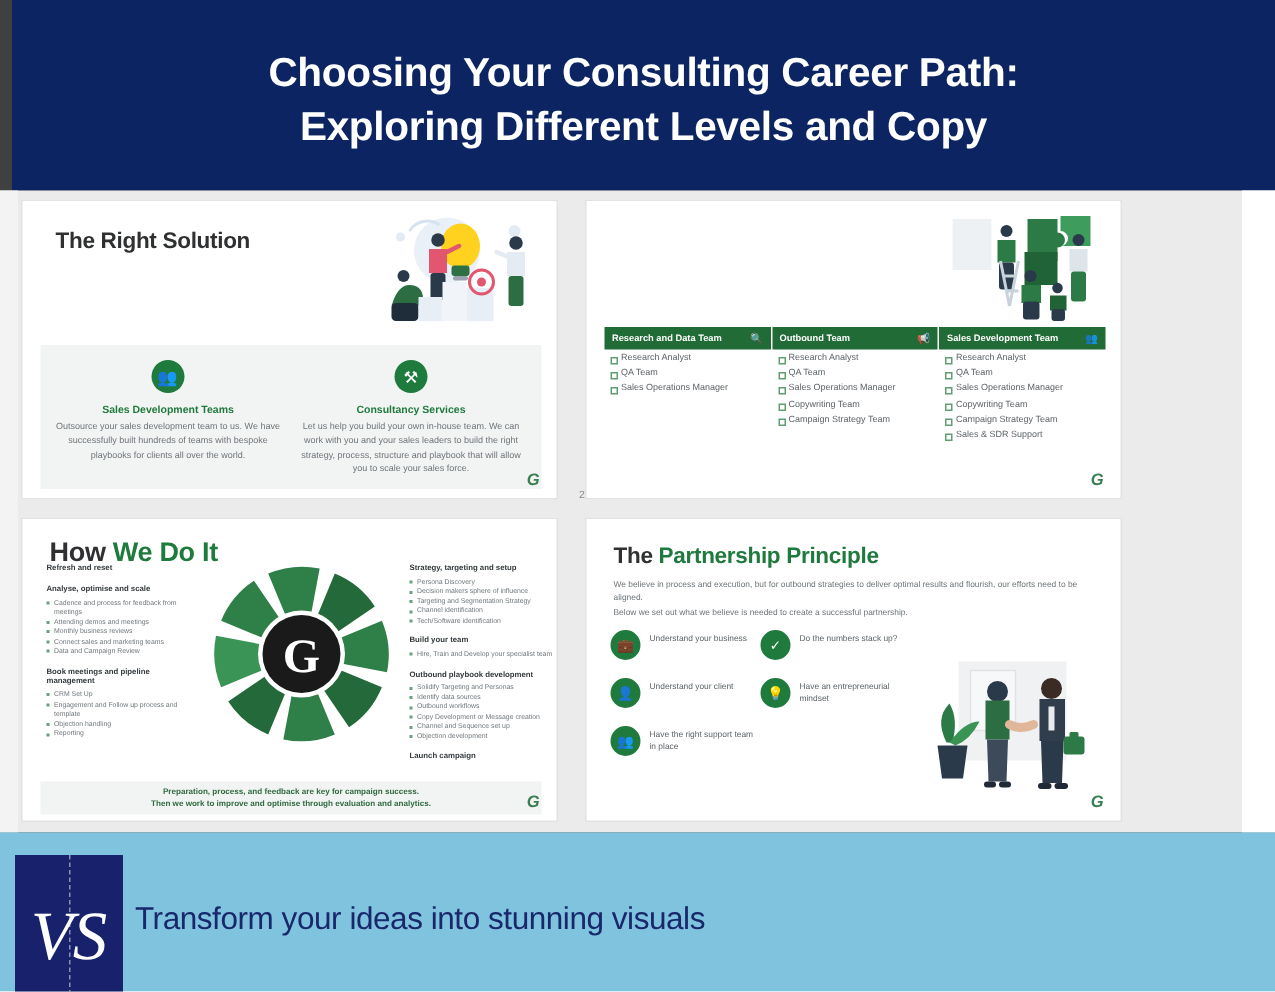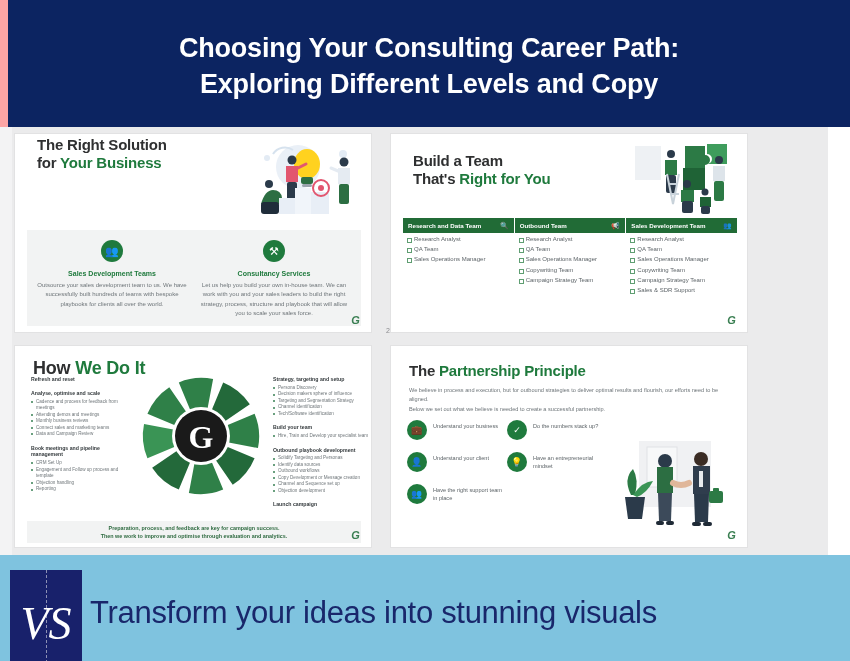--- a/index.html
+++ b/index.html
@@ -2,21 +2,21 @@
 <html><head>
 <meta charset="utf-8">
 <style>
   * { box-sizing: border-box; margin: 0; padding: 0; }
   html, body {
     width: 850px; height: 661px;
     font-family: "Liberation Sans", sans-serif;
     background: #ffffff;
     overflow: hidden;
   }
-  .page { position: relative; width: 850px; height: 588px; background:#fca5a5; }
+  .page { position: relative; width: 850px; height: 588px; background:#404040; }
 
   
   .title-banner {
     position: absolute; left: 8px; top: 0; width: 842px; height: 127px;
     background: #0c2461;
     display: flex; flex-direction: column;
     align-items: center; justify-content: center;
     padding-top: 6px;
   }
   .title-line {
@@ -67,21 +67,21 @@
   .s-head { font-size: 15px; font-weight: bold; color: #2f3031; line-height: 1.22; letter-spacing:-0.2px; }
   .s-head .g { color: #1f7a3d; }
   .logo-g {
     position: absolute; right: 8px; bottom: 5px;
     width: 15px; height: 13px; color: #3a7f52;
     font-size: 11px; font-weight: bold; font-style: italic;
     line-height: 13px; text-align: center;
   }
 
   
-  #slide-1 .s-head { position: absolute; left: 22px; top: 2px; }
+  #slide-1 .s-head { position: absolute; left: 22px; top: 18px; text-align: center; }
   .s1-art { position: absolute; right: 10px; top: 8px; width: 118px; height: 80px; }
   .s1-panel {
     position: absolute; left: 12px; right: 10px; bottom: 6px; top: 96px;
     background: #f2f3f3;
   }
   .s1-col { position: absolute; top: 10px; width: 150px; text-align: center; }
   .s1-col.a { left: 10px; }
   .s1-col.b { left: 172px; }
   .s1-badge {
     width: 22px; height: 22px; border-radius: 50%;
@@ -168,21 +168,21 @@
   }
   .footer-logo .vs {
     color: #ffffff; font-family: "Liberation Serif", serif;
     font-size: 46px; font-style: italic; line-height: 1;
   }
   .footer-logo .seam {
     position: absolute; left: 50%; top: 0; width: 1px; height: 100%;
     border-left: 1px dashed rgba(255,255,255,.5);
   }
   .footer-text {
-    color: #19276b; font-size: 31px; letter-spacing: -0.3px;
+    color: #19276b; font-size: 21px; letter-spacing: -0.3px;
     white-space: nowrap;
     margin-top: 10px;
   }
 </style>
 </head>
 <body>
 
 <div class="page">
 
   <div class="title-banner">
@@ -193,23 +193,20 @@
   <div class="deck">
     <div class="deck-left-margin"></div>
     <div class="deck-right-margin"></div>
 
     <div class="slide-dot"></div>
     <div class="slide-marker">2</div>
 
     <div class="slide" id="slide-1">
       <div class="s-head">
         <div>The Right Solution</div>
-        <div>
-          <span>for </span><span class="g">Your Business</span>
-        </div>
       </div>
 
       <svg class="s1-art" viewBox="0 0 118 80">
         <circle cx="55" cy="25" r="22" fill="#eaf0f7"></circle>
         <path d="M30 12 a14 14 0 0 1 20 -4" stroke="#d6e2ee" stroke-width="2" fill="none"></path>
         <circle cx="24" cy="16" r="3" fill="#e3ebf4"></circle>
         <circle cx="100" cy="12" r="4" fill="#e3ebf4"></circle>
 
         <ellipse cx="64" cy="22" rx="13" ry="15" fill="#ffd21f"></ellipse>
         <rect x="58" y="35" width="12" height="7" rx="2" fill="#2e6f43"></rect>
@@ -246,26 +243,20 @@
         <div class="s1-col b">
           <div class="s1-badge">⚒</div>
           <div class="s1-title">Consultancy Services</div>
           <div class="s1-body">Let us help you build your own in-house team. We can work with you and your sales leaders to build the right strategy, process, structure and playbook that will allow you to scale your sales force.</div>
         </div>
       </div>
       <div class="logo-g">G</div>
     </div>
 
     <div class="slide" id="slide-2">
-      <div class="s-head">
-        <div>Build a Team</div>
-        <div>
-          <span>That's </span><span class="g">Right for You</span>
-        </div>
-      </div>
 
       <svg class="s2-art" viewBox="0 0 112 78">
         <rect x="8" y="6" width="26" height="34" fill="#eef1f4"></rect>
 
         <path d="M58 6 h20 v9 a5 5 0 0 1 0 10 v9 h-20 z" fill="#2c7a45"></path>
         <path d="M80 4 h20 v20 h-20 a5 5 0 0 0 -0 -10 z" fill="#3e9c5c"></path>
         <path d="M56 28 h22 v22 h-22 z" fill="#1f6336"></path>
 
         <circle cx="44" cy="14" r="4" fill="#2b3a4a"></circle>
         <path d="M38 20 h12 v15 h-12 z" fill="#2c7a45"></path>

